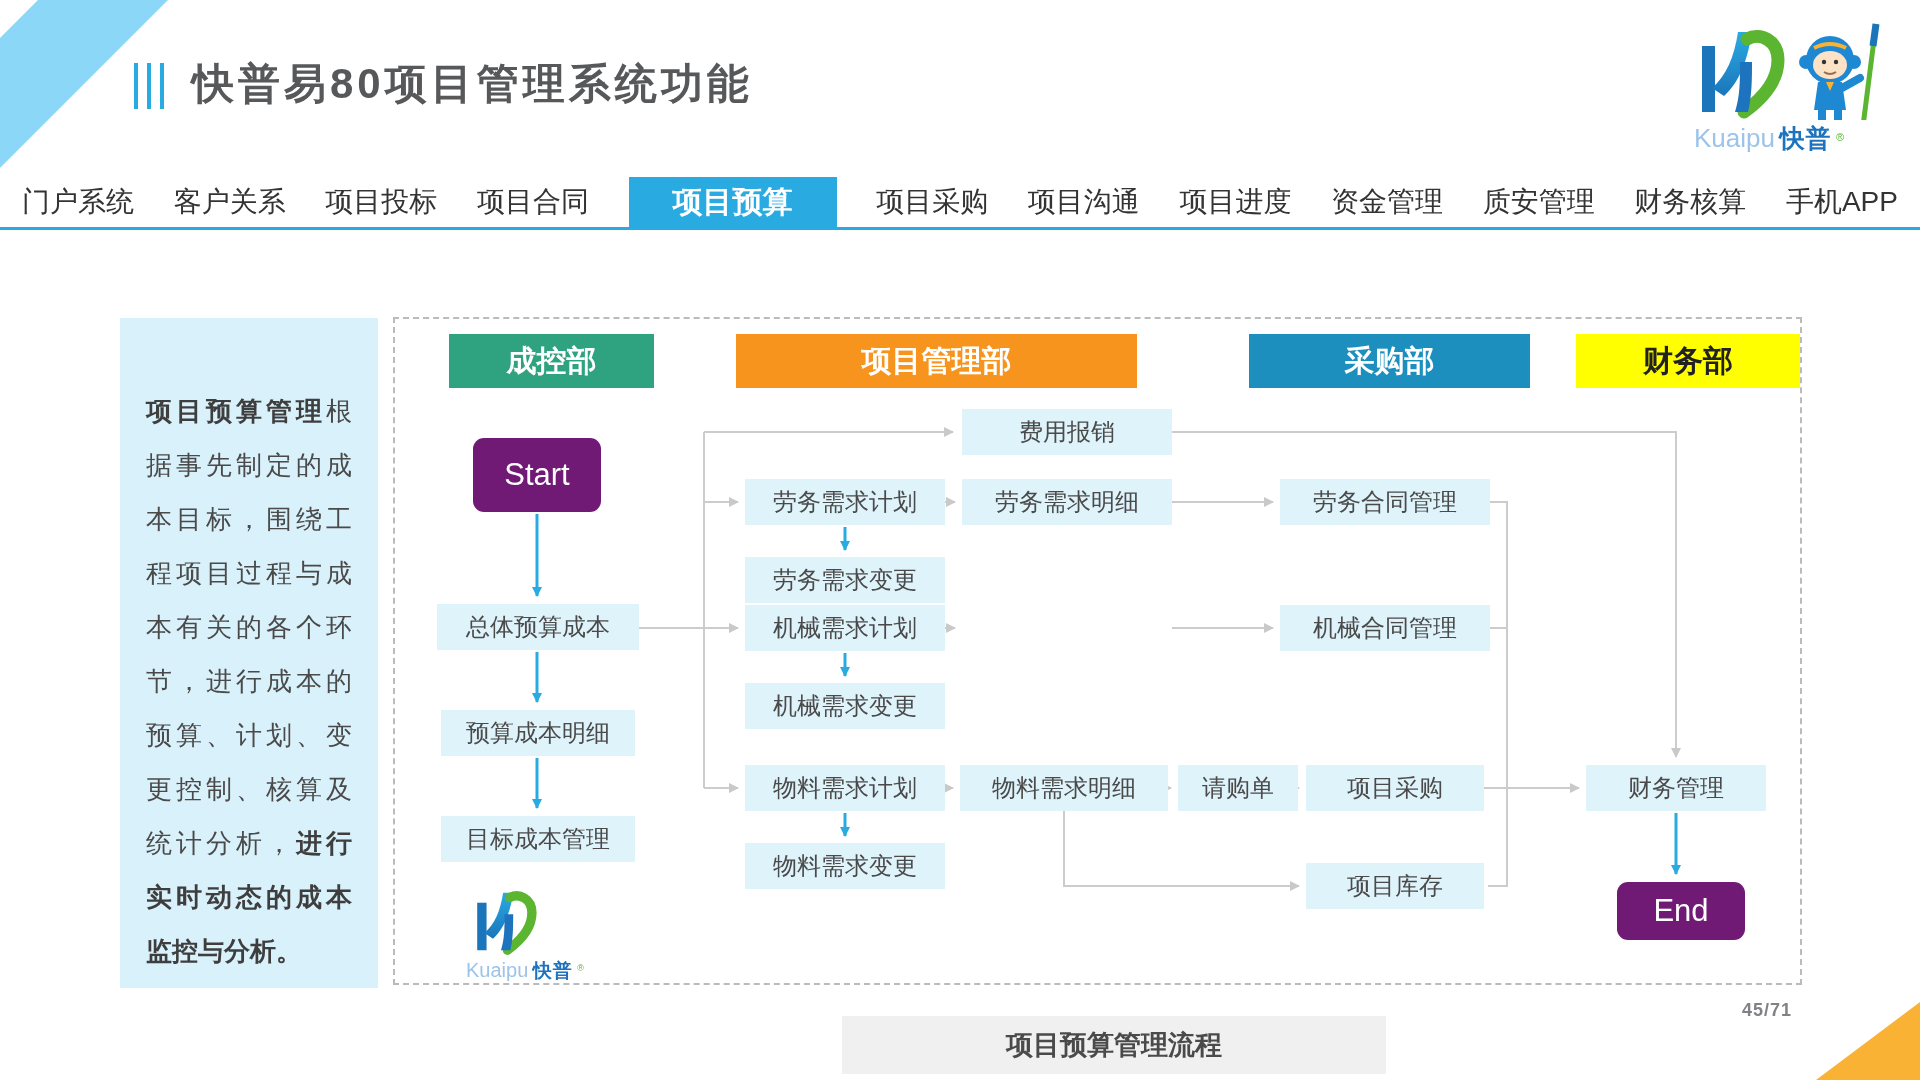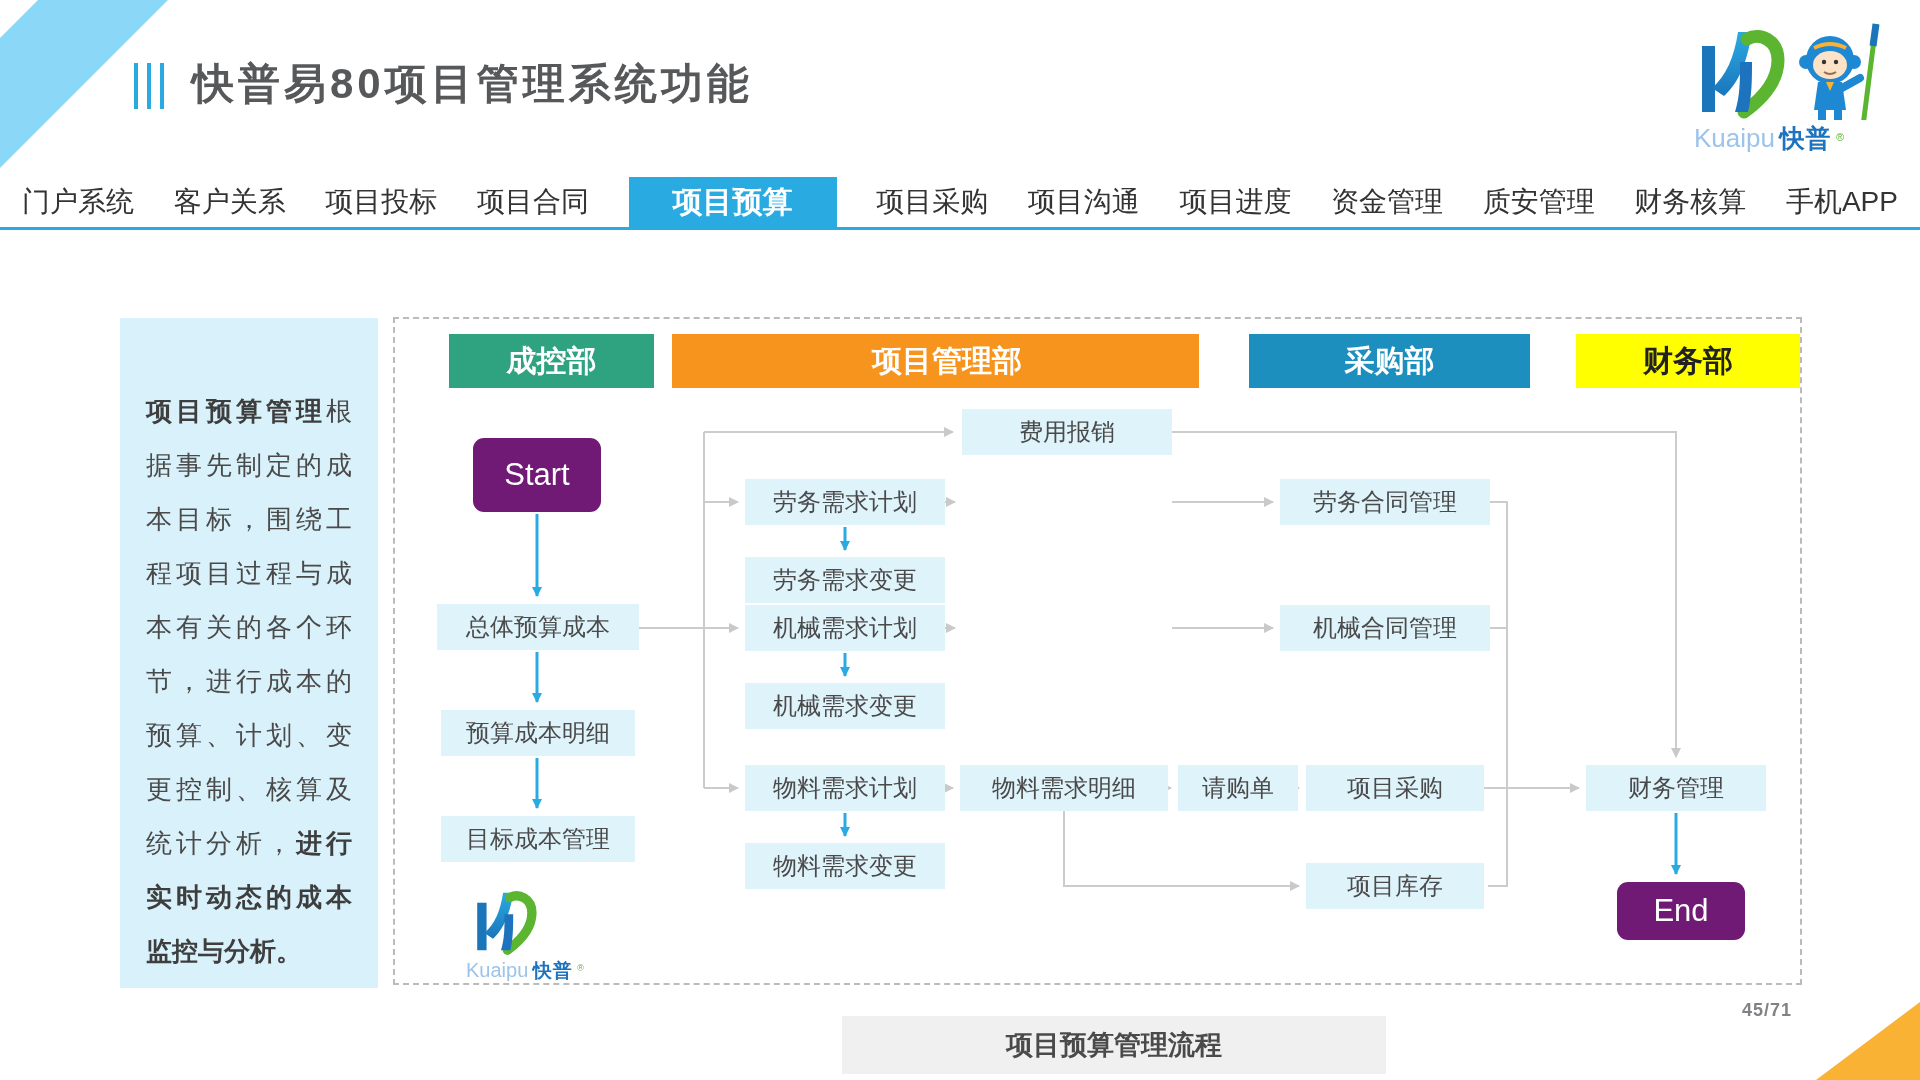--- a/index.html
+++ b/index.html
@@ -37,21 +37,21 @@
     padding:66px 26px 0 26px;font-size:26px;line-height:54px;color:#4A4A4A;text-align:justify;}
   .sidebar b{color:#3E3E3E;margin-top:11px;}
 
   
   .flow-border{position:absolute;left:393px;top:317px;width:1409px;height:668px;border:2px dashed #BBBBBB;box-sizing:border-box;}
 
   
   .dept{position:absolute;top:334px;height:54px;display:flex;align-items:center;justify-content:center;
     font-size:30px;font-weight:bold;color:#fff;margin-left:12px;}
   .dept.green{left:437px;width:205px;background:#2FA380;}
-  .dept.orange{left:660px;width:504px;background:#F7941D;padding-left:23px;}
+  .dept.orange{left:724px;width:401px;background:#F7941D;}
   .dept.teal{left:1237px;width:281px;background:#1D8FBE;}
   .dept.yellow{left:1564px;width:224px;background:#FFFF00;color:#222;}
 
   
   .node{position:absolute;height:46px;background:#DFF3FB;color:#4A4A4A;font-size:24px;
     display:flex;align-items:center;justify-content:center;white-space:nowrap;}
   .pill{position:absolute;background:#701a75;color:#fff;display:flex;align-items:center;justify-content:center;
     font-size:31px;border-radius:11px;}
 
   .connectors{position:absolute;left:0;top:0;}
@@ -197,20 +197,21 @@
   </svg>
 
   <div class="pill" style="left:473px;top:438px;width:128px;height:74px;">Start</div>
   <div class="node" style="left:437px;top:604px;width:202px;">总体预算成本</div>
   <div class="node" style="left:441px;top:816px;width:194px;">目标成本管理</div>
   <div class="node" style="left:441px;top:710px;width:194px;">预算成本明细</div>
 
   <div class="node" style="left:962px;top:409px;width:210px;">费用报销</div>
 
   <div class="node" style="left:745px;top:479px;width:200px;">劳务需求计划</div>
+  <div class="node" style="left:962px;top:479px;width:210px;">劳务需求明细</div>
   <div class="node" style="left:1280px;top:479px;width:210px;">劳务合同管理</div>
   <div class="node" style="left:745px;top:557px;width:200px;">劳务需求变更</div>
 
   <div class="node" style="left:745px;top:605px;width:200px;">机械需求计划</div>
   <div class="node" style="left:1280px;top:605px;width:210px;">机械合同管理</div>
   <div class="node" style="left:745px;top:683px;width:200px;">机械需求变更</div>
 
   <div class="node" style="left:745px;top:765px;width:200px;">物料需求计划</div>
   <div class="node" style="left:960px;top:765px;width:208px;">物料需求明细</div>
   <div class="node" style="left:745px;top:843px;width:200px;">物料需求变更</div>

